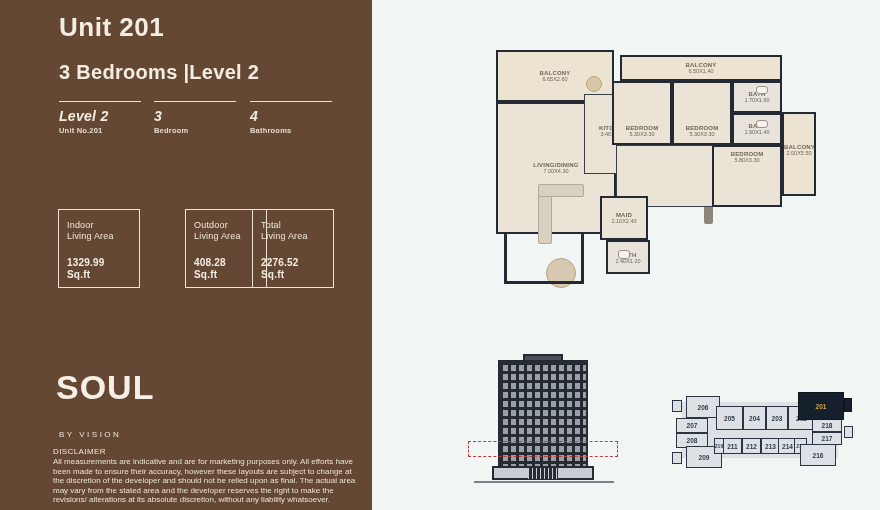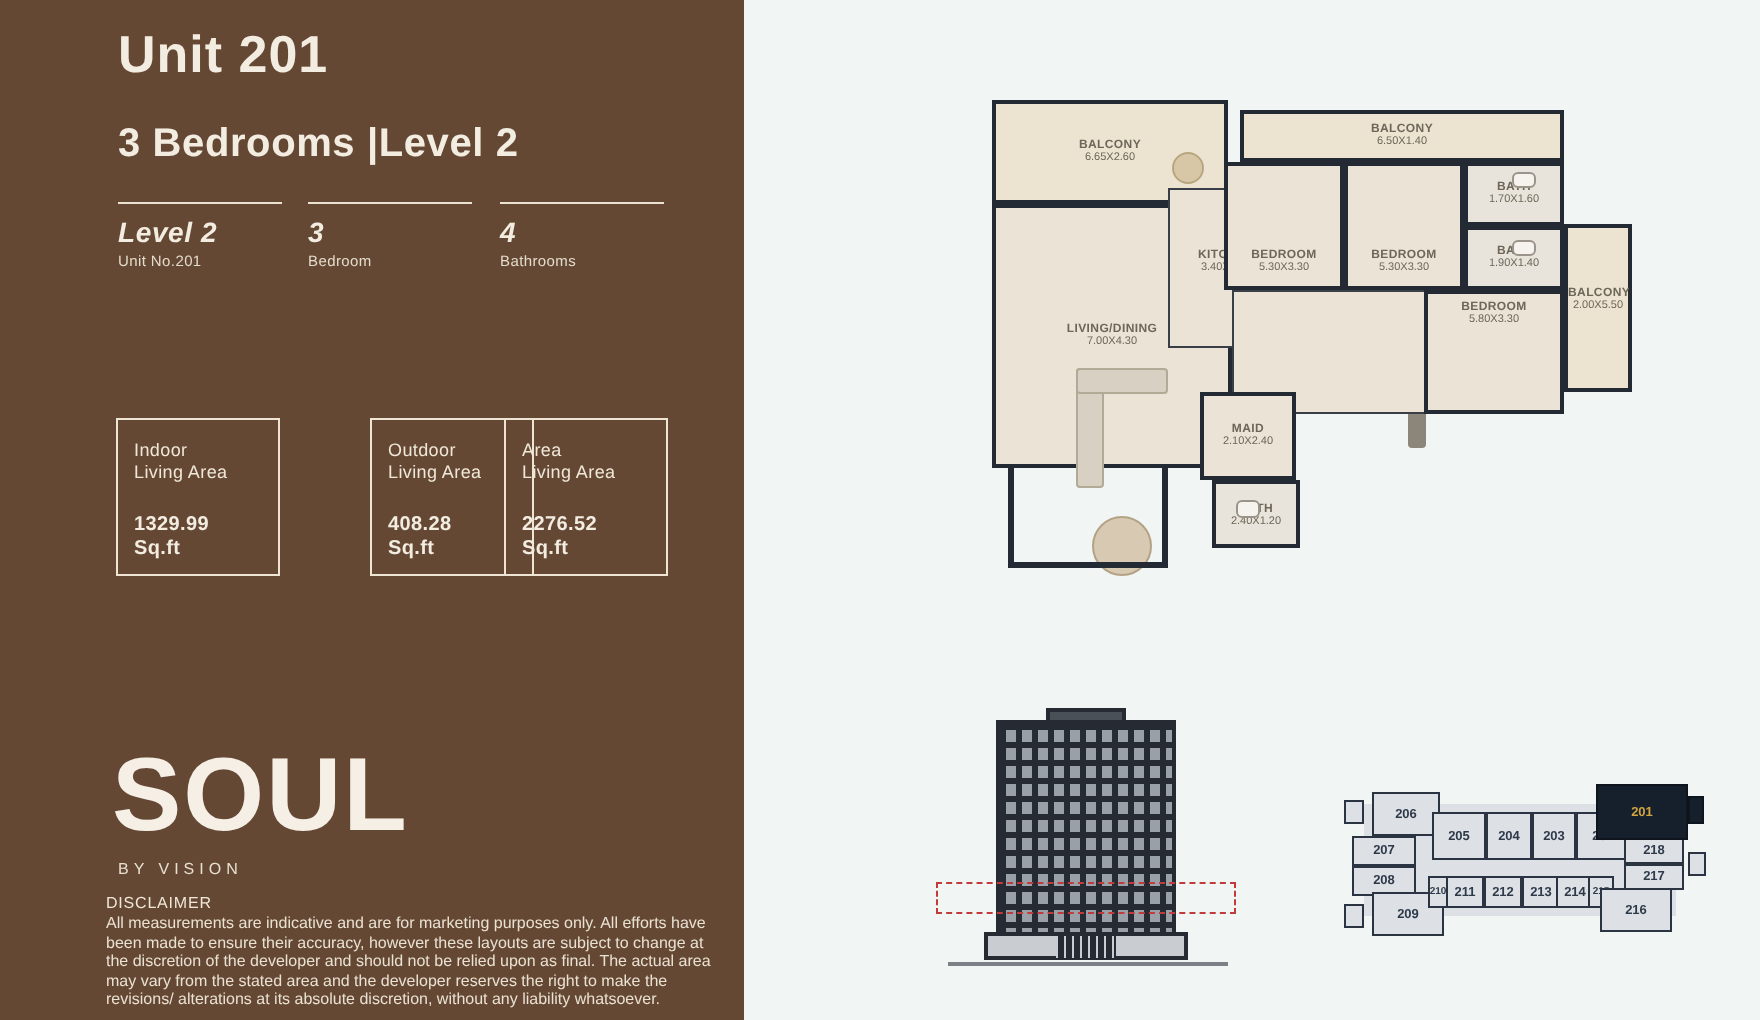--- a/index.html
+++ b/index.html
@@ -11,28 +11,28 @@
   .sidebar { position:absolute; left:0; top:0; width:372px; height:510px; background:#654834; color:#f2ece1; }
   .unit-title { position:absolute; left:59px; top:12px; font-size:26px; font-weight:700; letter-spacing:.5px; }
   .unit-subtitle { position:absolute; left:59px; top:61px; font-size:20px; font-weight:700; letter-spacing:.3px; }
 
   .spec-col { position:absolute; top:101px; }
   .spec-col.c1 { left:59px; width:82px; }
   .spec-col.c2 { left:154px; width:82px; }
   .spec-col.c3 { left:250px; width:82px; }
   .spec-line { border-top:1px solid #ece3d3; width:100%; height:0; }
   .spec-value { margin-top:6px; font-size:14px; font-weight:700; letter-spacing:.3px;font-style:italic; }
-  .spec-label { margin-top:2px; font-size:7.5px; color:#e3dbcb; letter-spacing:.2px; }
+  .spec-label { margin-top:2px; font-size:7.5px; color:#e3dbcb; letter-spacing:.2px;font-weight:bold; }
 
   .area-box { position:absolute; top:209px; width:82px; height:79px; border:1px solid #eee5d5; padding:10px 8px 0 8px; }
   .area-box.b1 { left:58px; } .area-box.b2 { left:155px;margin-left:30px; } .area-box.b3 { left:252px; }
   .area-label { font-size:9px; line-height:11px; color:#efe7d8; letter-spacing:.2px; }
   .area-value { margin-top:15px; font-size:10px; line-height:12px; font-weight:700; letter-spacing:.2px; }
 
-  .brand-logo { position:absolute; left:56px; top:368px; font-size:52px; font-weight:700; letter-spacing:1px; color:#f5efe6; }
+  .brand-logo { position:absolute; left:56px; top:368px; font-size:34px; font-weight:700; letter-spacing:1px; color:#f5efe6; }
   .brand-tagline { position:absolute; left:59px; top:430px; font-size:8px; letter-spacing:2.5px; color:#e8e0d0; }
   .disclaimer-title { position:absolute; left:53px; top:447px; font-size:8px; letter-spacing:.4px; color:#efe7d8; }
   .disclaimer-text { position:absolute; left:53px; top:457px; width:312px; font-size:8px; line-height:9.6px; color:#e9e1d2; }
 
   
   .floorplan { position:absolute; left:468px; top:38px; width:370px; height:260px; }
   .fp-room { position:absolute; background:#eae3d6; border:2px solid #242a33; }
   .fp-balcony { background:#ece4d1; }
   .fp-bath { background:#e9e4db; }
   .balcony-tl { left:28px; top:12px; width:118px; height:52px; }
@@ -158,21 +158,21 @@
         <span>Outdoor</span><br>
         <span>Living Area</span>
       </div>
       <div class="area-value">
         <span>408.28</span><br>
         <span>Sq.ft</span>
       </div>
     </div>
     <div class="area-box b3">
       <div class="area-label">
-        <span>Area</span><br>
+        <span>Total</span><br>
         <span>Living Area</span>
       </div>
       <div class="area-value">
         <span>2276.52</span><br>
         <span>Sq.ft</span>
       </div>
     </div>
 
     <div class="brand-logo">SOUL</div>
     <div class="brand-tagline">BY VISION</div>

